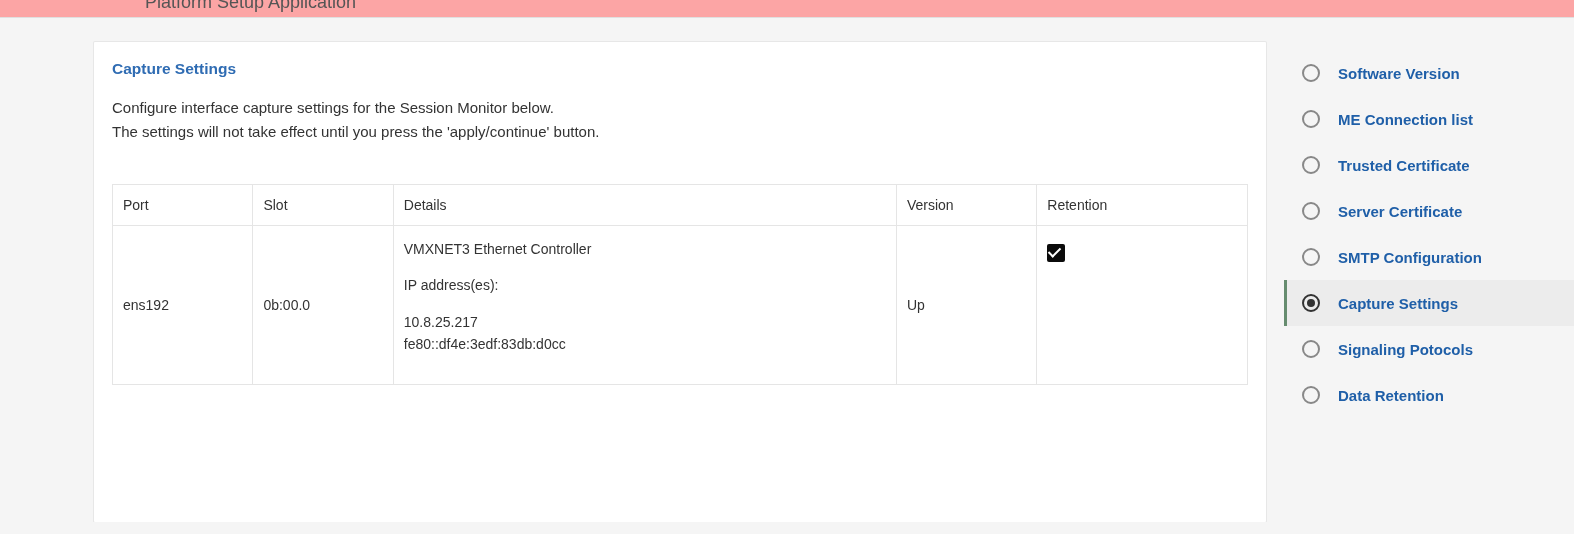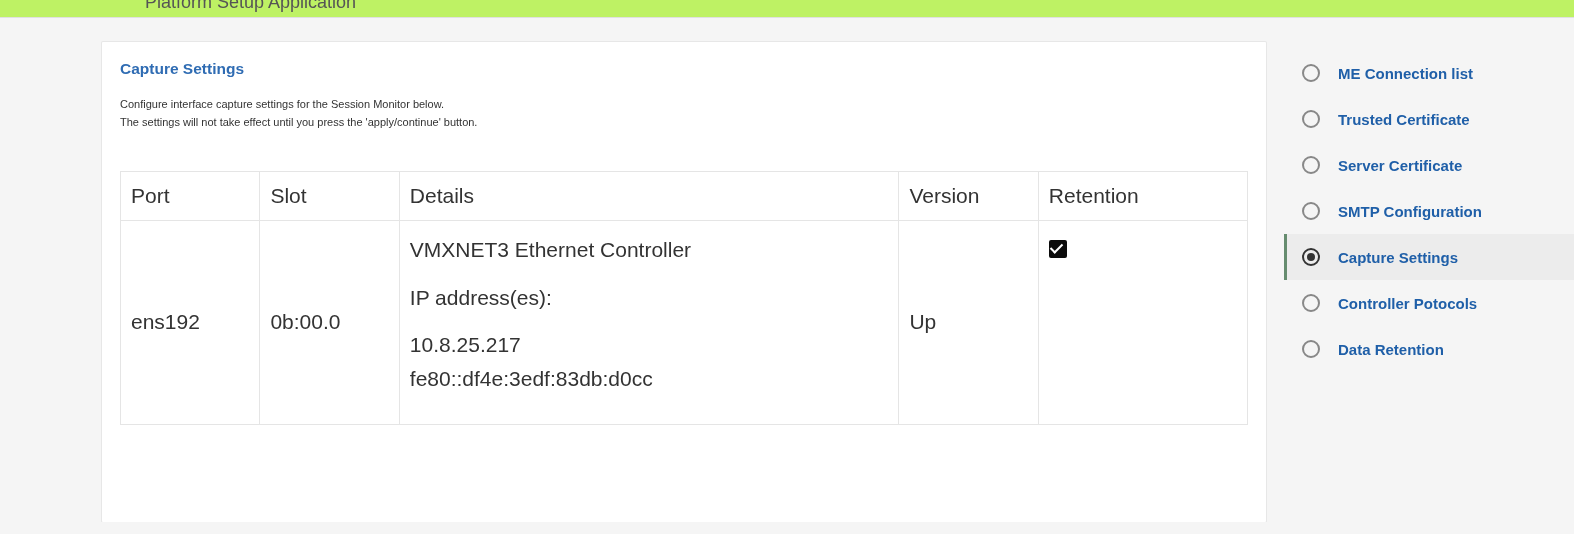--- a/index.html
+++ b/index.html
@@ -3,65 +3,65 @@
   <meta charset="utf-8">
   <style>
     * { margin: 0; padding: 0; box-sizing: border-box; }
     body {
       font-family: Arial, Helvetica, sans-serif;
       background: #f5f5f5;
       color: #333;
       font-size: 14px;
     }
     .top-bar {
-      background: #bef264;
+      background: #fca5a5;
       height: 18px;
       border-bottom: 1px solid #e0e0e0;
       padding-left: 12px;
       position: relative;
     }
     .app-title-frag {
       position: absolute;
       left: 145px;
       top: -8px;
       color: #555;
       font-size: 18px;
       white-space: nowrap;
     }
     .layout {
       display: flex;
       align-items: flex-start;
-      padding: 24px 0 0 12px;
+      padding: 24px 0 0 4px;
     }
     .content-card {
       margin-left: 90px;
       margin-right: 18px;
       background: #fff;
       border-radius: 1px;
       box-shadow: 0 0 0 1px #e7e7e7;
       flex: 1;
       min-height: 480px;
       padding: 18px 18px 0 18px;
     }
     .card-title {
       color: #2f6cb3;
       font-weight: bold;
       font-size: 15.5px;
       margin-bottom: 18px;
     }
     .card-desc {
       color: #333;
-      font-size: 11px;
+      font-size: 15px;
       line-height: 1.6;
       margin-bottom: 40px;
     }
     table.iface {
       width: 100%;
       border-collapse: collapse;
-      font-size: 21px;
+      font-size: 14px;
     }
     table.iface th, table.iface td {
       border: 1px solid #e5e5e5;
       padding: 12px 10px;
       text-align: left;
       vertical-align: middle;
     }
     table.iface th {
       background: #fff;
       font-weight: normal;
@@ -176,41 +176,45 @@
             <span class="chk"></span>
           </td>
         </tr>
       </tbody>
     </table>
   </div>
 
   <div class="sidebar" id="sidebar">
       <div class="side-item">
         <span class="side-radio"></span>
+        <span class="side-label">Software Version</span>
+      </div>
+      <div class="side-item">
+        <span class="side-radio"></span>
         <span class="side-label">ME Connection list</span>
       </div>
       <div class="side-item">
         <span class="side-radio"></span>
         <span class="side-label">Trusted Certificate</span>
       </div>
       <div class="side-item">
         <span class="side-radio"></span>
         <span class="side-label">Server Certificate</span>
       </div>
       <div class="side-item">
         <span class="side-radio"></span>
         <span class="side-label">SMTP Configuration</span>
       </div>
       <div class="side-item selected">
         <span class="side-radio"></span>
         <span class="side-label">Capture Settings</span>
       </div>
       <div class="side-item">
         <span class="side-radio"></span>
-        <span class="side-label">Controller Potocols</span>
+        <span class="side-label">Signaling Potocols</span>
       </div>
       <div class="side-item">
         <span class="side-radio"></span>
         <span class="side-label">Data Retention</span>
       </div>
     </div>
 
 </div>
 
 </body></html>

